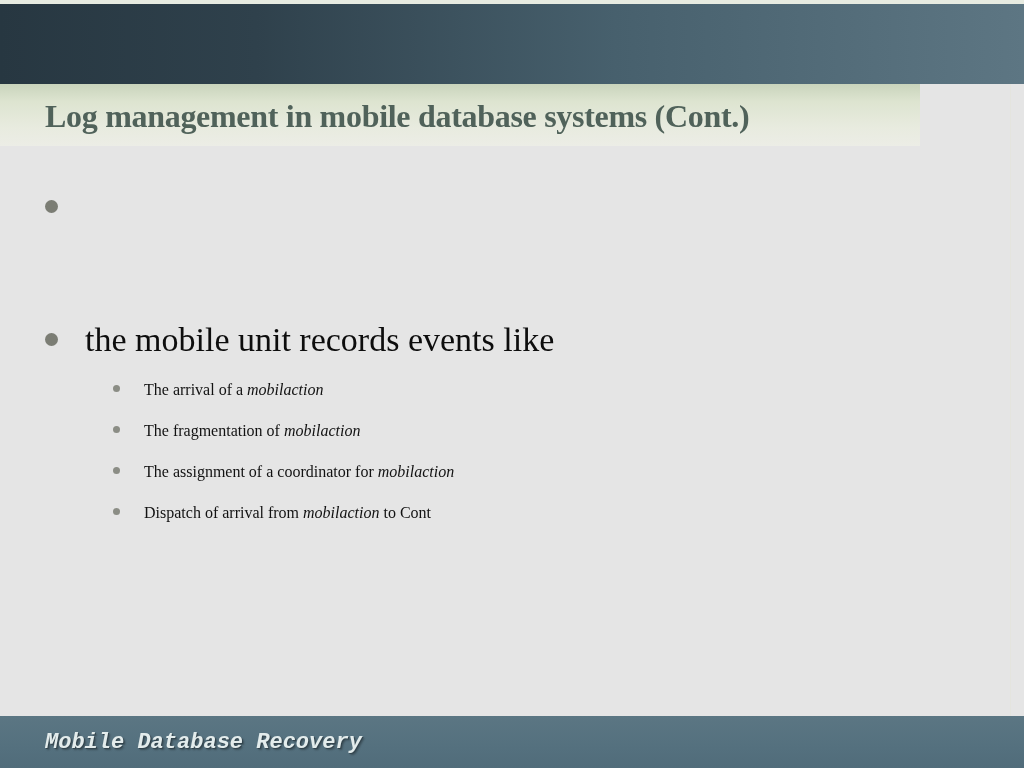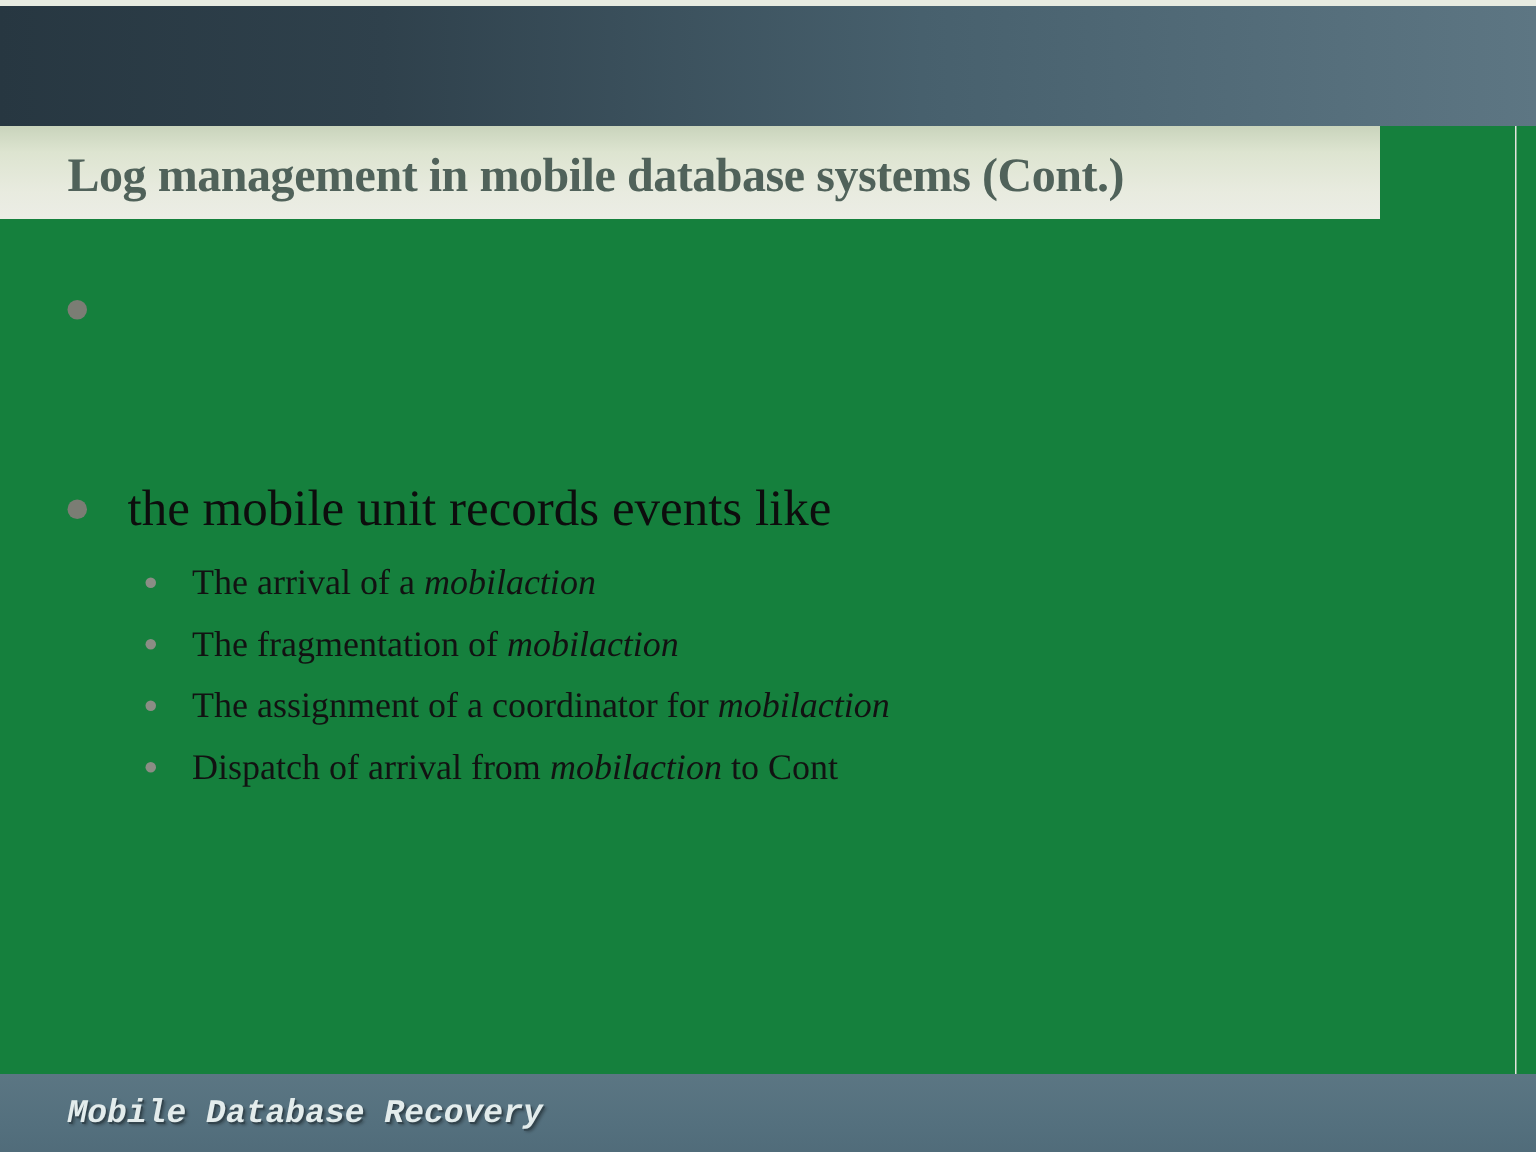--- a/index.html
+++ b/index.html
@@ -1,20 +1,20 @@
 <!DOCTYPE html>
 <html><head>
 <meta charset="utf-8">
 <style>
   html, body { margin: 0; padding: 0; background: #ffffff; }
   .slide {
     position: relative;
     width: 1024px;
     height: 768px;
-    background: #15803d;
+    background: #e5e5e5;
     overflow: hidden;
     font-family: "Liberation Serif", "DejaVu Serif", serif;
   }
   
   .top-strip {
     position: absolute; left: 0; top: 0;
     width: 1024px; height: 4px;
     background: #e7ebe1;
   }
   
@@ -66,23 +66,23 @@
     font-size: 34px; line-height: 51px;
     color: #0d0d0d;
     white-space: nowrap;
   }
   .justline {
     text-align: justify;
     text-align-last: justify;
   }
   
   .subs {
-    position: absolute; left: 128px; top: 369px;
+    position: absolute; left: 144px; top: 369px;
     width: 775px;
-    font-size: 24px; line-height: 41px;
+    font-size: 16px; line-height: 41px;
     color: #121212;
   }
   .sub { position: relative; }
   .sub-dot {
     position: absolute; left: -31px; top: 16px;
     width: 7px; height: 7px;
     border-radius: 50%;
     background: #8b8d85;
   }
   .subs .justline { letter-spacing: -0.2px; }

